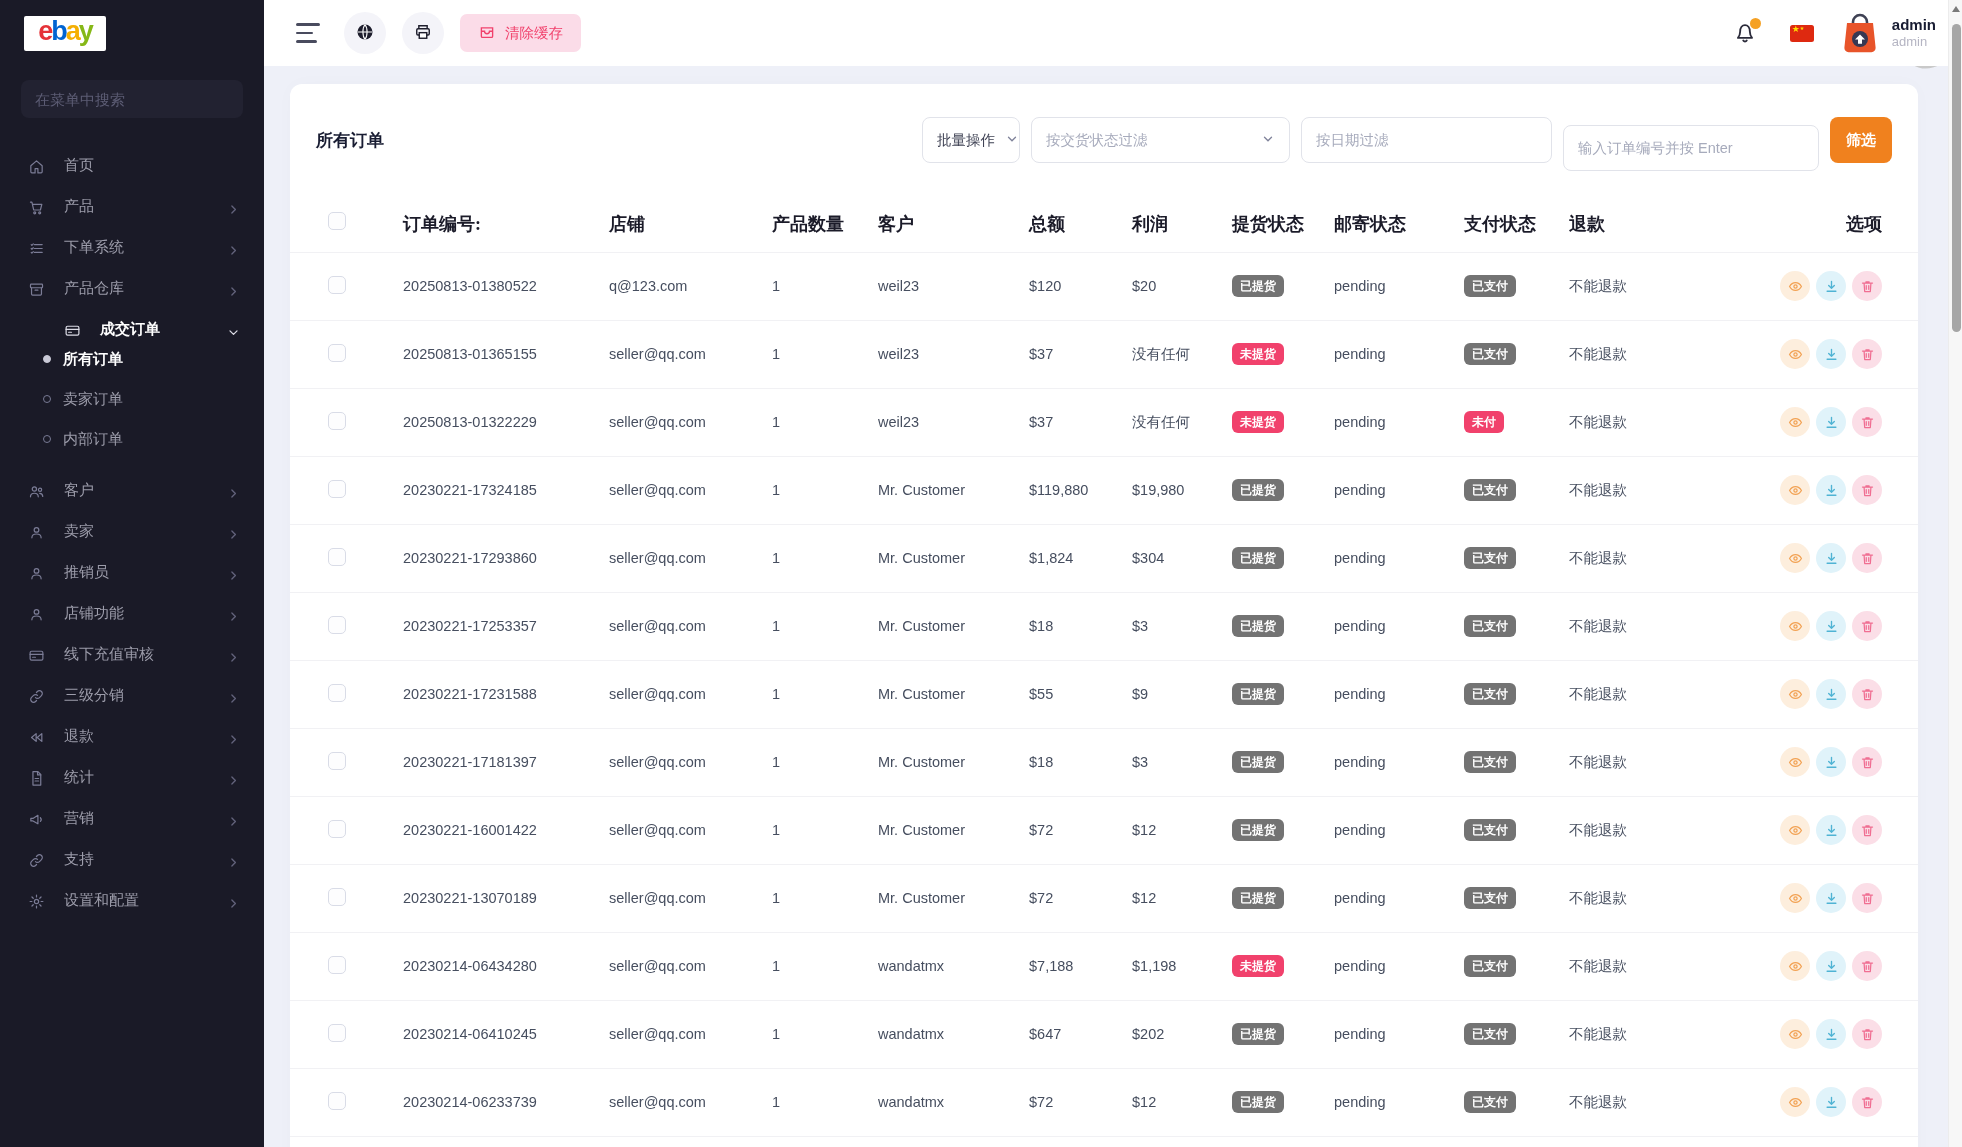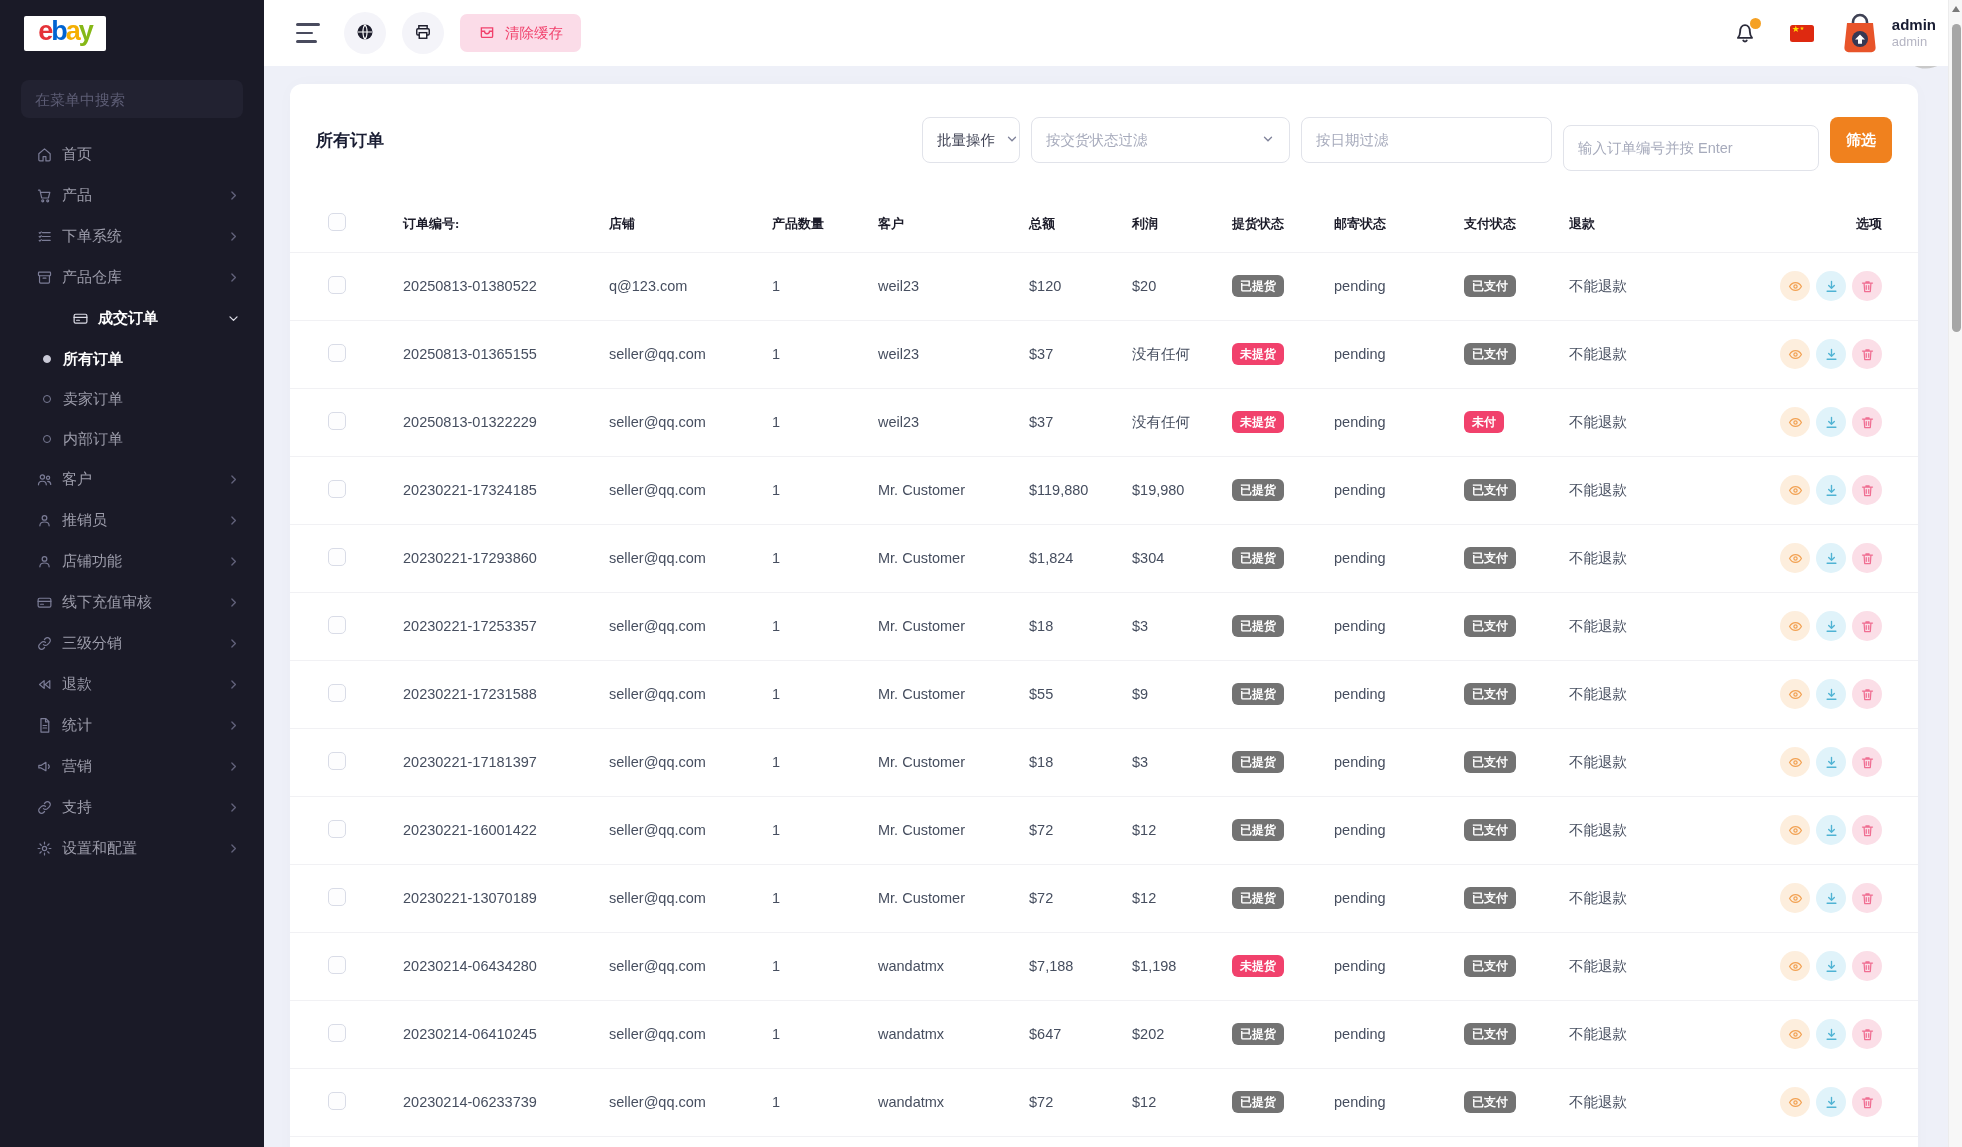--- a/index.html
+++ b/index.html
@@ -13,21 +13,21 @@
   .logo-wrap { height:66px; display:flex; align-items:center; padding-left:24px; }
   .logo { background:#fff; width:82px; height:35px; border-radius:2px; display:flex; align-items:center; justify-content:center;
           font-weight:700; font-size:27px; letter-spacing:-2px; line-height:1; padding-bottom:4px; }
   .logo span:nth-child(1){color:#e53238}.logo span:nth-child(2){color:#0064d2}
   .logo span:nth-child(3){color:#f5af02}.logo span:nth-child(4){color:#86b817}
   .side-search { margin:14px 21px 0 21px; }
   .side-search input { width:222px; height:38px; background:#222231; border:0; border-radius:8px;
      color:#fde047; font-size:15px; padding:0 14px; outline:none; font-family:inherit; }
   .side-search input::placeholder { color:#5c5c74; }
   .menu { margin-top:16px; }
-  .mi { height:41px; display:flex; align-items:center; padding:0 24px 0 36px; cursor:pointer; color:#9d9dab; font-size:15px; }
+  .mi { height:41px; display:flex; align-items:flex-end; padding:0 24px 0 28px; cursor:pointer; color:#9d9dab; font-size:15px;gap:10px; }
   .mi .icn { width:17px; height:17px; margin-right:9px; color:#7b7c96; flex:none; display:inline-flex; }
   .mi .icn svg { width:17px; height:17px; }
   .mi .mi-label { flex:1 1 auto; white-space:nowrap; }
   .mi .arr { width:13px; height:13px; color:#63637c; margin:0; }
   .mi .arr svg { width:13px; height:13px; }
   .mi.active { color:#ffffff; font-weight:700;margin-left:36px; }
   .mi.active .icn, .mi.active .arr { color:#dcdce6; }
   .smi { height:40px; display:flex; align-items:center; padding-left:43px; cursor:pointer; color:#9d9dab; font-size:15px; }
   .smi .blt { width:8px; height:8px; border-radius:50%; border:1.5px solid #787a94; margin-right:12px; flex:none; }
   .smi.active { color:#fff; font-weight:700; }
@@ -67,21 +67,21 @@
   .sel .sel-label { white-space:nowrap; }
   .sel svg { width:14px; height:14px; color:#7e8299; margin-left:10px; }
   .sel.muted { color:#a7abbc; }
   .sel.w1 { width:98px; } .sel.w2 { width:259px; justify-content:space-between; }
   .fin { height:46px; border:1px solid #e1e3ea; border-radius:8px; padding:12px 14px; font-size:14.5px; color:#3f4254; outline:none; font-family:inherit; }
   .fin::placeholder { color:#a7abbc; }
   .fin.w3 { width:251px; } .fin.w4 { width:256px;margin-top:16px; }
   .btn-filter { width:62px; height:46px; border:0; border-radius:8px; background:#f0811e; color:#fff; font-size:15px; font-weight:600; font-family:inherit; cursor:pointer; }
   
   table { border-collapse:collapse; table-layout:fixed; width:1628px; }
-  thead th { height:56px; text-align:left; font-size:13px; font-weight:700; color:#1b1b29; border-bottom:1px solid #f1f1f4; white-space:nowrap;font-family:Liberation Serif, serif; }
+  thead th { height:56px; text-align:left; font-size:18px; font-weight:700; color:#1b1b29; border-bottom:1px solid #f1f1f4; white-space:nowrap;font-family:Liberation Serif, serif; }
   tbody td { height:68px; font-size:14.5px; color:#464e5f; border-bottom:1px solid #f1f1f4; white-space:nowrap; overflow:hidden; }
   th.cbx-col, td.cbx-col { padding-left:38px; }
   th.opt-col, td.opt-col { text-align:right; padding-right:36px; }
   .cbx { width:18px; height:18px; border:1.5px solid #d9dce7; border-radius:5px; background:#fdfdfe; display:inline-block; cursor:pointer; }
   .badge { display:inline-block; padding:5px 8px; border-radius:6px; font-size:12px; font-weight:600; color:#fff; line-height:1; }
   .badge.success { background:#737373; }
   .badge.danger  { background:#f1416c; }
   .acts { display:inline-flex; gap:6px; }
   .act { width:30px; height:30px; border-radius:50%; border:0; display:inline-flex; align-items:center; justify-content:center; cursor:pointer; }
   .act svg { width:15px; height:15px; }
@@ -186,20 +186,34 @@
       <div class="mi">
         <span class="icn ">
           <svg viewBox="0 0 24 24" fill="none" stroke="currentColor" stroke-width="1.7" stroke-linecap="round" stroke-linejoin="round">
             <circle cx="9" cy="8.5" r="3"></circle>
             <path d="M3.5 19.5c0-3 2.4-5 5.5-5s5.5 2 5.5 5"></path>
             <circle cx="17" cy="9.5" r="2.3"></circle>
             <path d="M16.5 14.7c2.6.2 4.3 1.9 4.3 4.3"></path>
           </svg>
         </span>
         <span class="mi-label">客户</span>
+        <span class="icn arr">
+          <svg viewBox="0 0 24 24" fill="none" stroke="currentColor" stroke-width="2.4" stroke-linecap="round" stroke-linejoin="round">
+            <path d="M9 5.5l6.5 6.5L9 18.5"></path>
+          </svg>
+        </span>
+      </div>
+      <div class="mi">
+        <span class="icn ">
+          <svg viewBox="0 0 24 24" fill="none" stroke="currentColor" stroke-width="1.7" stroke-linecap="round" stroke-linejoin="round">
+            <circle cx="12" cy="8.3" r="3.3"></circle>
+            <path d="M5.5 19.5c0-3.4 2.8-5.4 6.5-5.4s6.5 2 6.5 5.4"></path>
+          </svg>
+        </span>
+        <span class="mi-label">卖家</span>
         <span class="icn arr">
           <svg viewBox="0 0 24 24" fill="none" stroke="currentColor" stroke-width="2.4" stroke-linecap="round" stroke-linejoin="round">
             <path d="M9 5.5l6.5 6.5L9 18.5"></path>
           </svg>
         </span>
       </div>
       <div class="mi">
         <span class="icn ">
           <svg viewBox="0 0 24 24" fill="none" stroke="currentColor" stroke-width="1.7" stroke-linecap="round" stroke-linejoin="round">
             <circle cx="12" cy="8.3" r="3.3"></circle>

